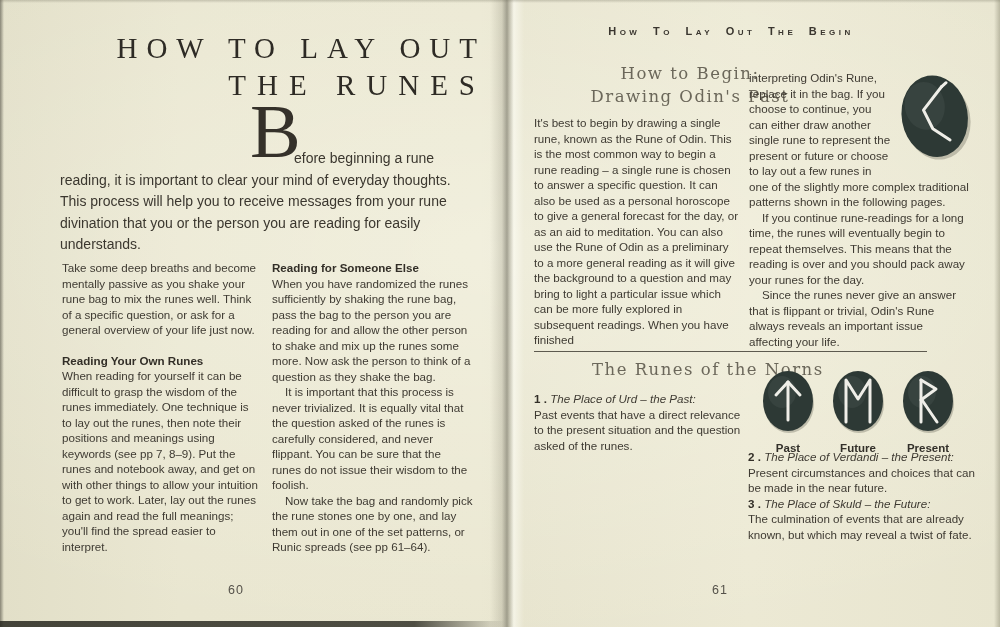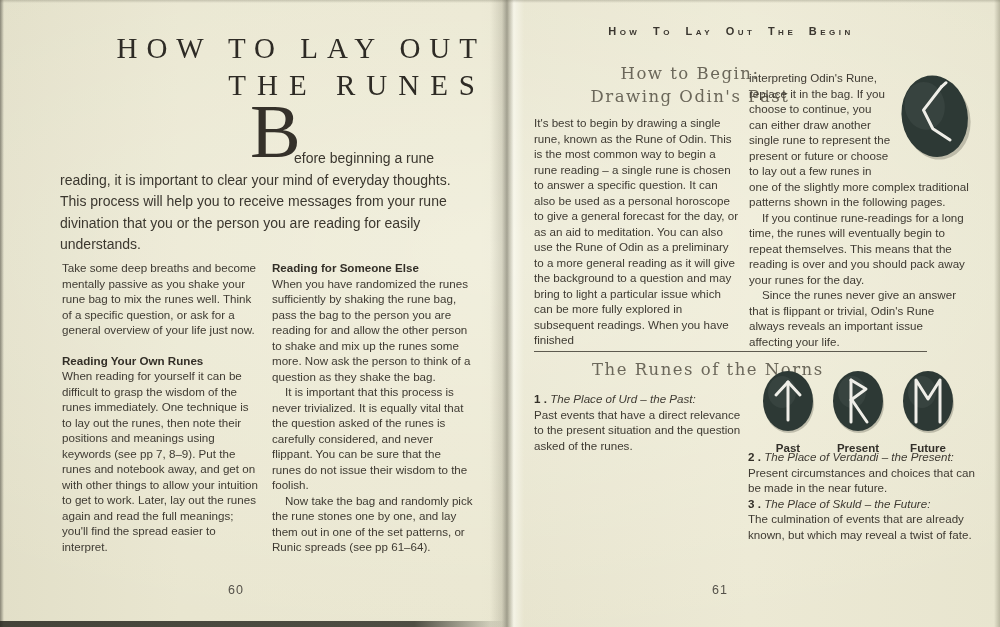--- a/index.html
+++ b/index.html
@@ -148,37 +148,37 @@
         </g>
       </svg>
       <div class="lbl">Past</div>
     </div>
     <div class="stone-cell">
       <svg width="56" height="66" viewBox="0 0 56 66">
         <ellipse cx="29" cy="36" rx="25" ry="29" fill="rgba(50,50,40,0.25)"></ellipse>
         <ellipse cx="28" cy="33" rx="25" ry="30" fill="#2d3935"></ellipse>
         <ellipse cx="22" cy="24" rx="14" ry="16" fill="rgba(255,255,255,0.05)"></ellipse>
         <g fill="none" stroke="#efeee8" stroke-width="3" stroke-linecap="round" stroke-linejoin="round">
-          <line x1="21" y1="12" x2="21" y2="54"></line>
-          <polyline points="21,12 36,21 21,32"></polyline>
-          <line x1="22" y1="32" x2="37" y2="54"></line>
+          <polyline points="16,54 16,12 28,31 40,12 40,54"></polyline>
         </g>
       </svg>
-      <div class="lbl">Present</div>
+      <div class="lbl">Future</div>
     </div>
     <div class="stone-cell">
       <svg width="56" height="66" viewBox="0 0 56 66">
         <ellipse cx="29" cy="36" rx="25" ry="29" fill="rgba(50,50,40,0.25)"></ellipse>
         <ellipse cx="28" cy="33" rx="25" ry="30" fill="#2d3935"></ellipse>
         <ellipse cx="22" cy="24" rx="14" ry="16" fill="rgba(255,255,255,0.05)"></ellipse>
         <g fill="none" stroke="#efeee8" stroke-width="3" stroke-linecap="round" stroke-linejoin="round">
-          <polyline points="16,54 16,12 28,31 40,12 40,54"></polyline>
+          <line x1="21" y1="12" x2="21" y2="54"></line>
+          <polyline points="21,12 36,21 21,32"></polyline>
+          <line x1="22" y1="32" x2="37" y2="54"></line>
         </g>
       </svg>
-      <div class="lbl">Future</div>
+      <div class="lbl">Present</div>
     </div>
   </div>
 
   <div class="rp-s2-col2 body-col">
     <p><span class="item-num">2</span><span class="item-num">&nbsp;.&nbsp;</span><span class="item-title">The Place of Verdandi – the Present:</span><br>
     <span>Present circumstances and choices that can be made in the near future.</span></p>
     <p><span class="item-num">3</span><span class="item-num">&nbsp;.&nbsp;</span><span class="item-title">The Place of Skuld – the Future:</span><br>
     <span>The culmination of events that are already known, but which may reveal a twist of fate.</span></p>
   </div>
 

